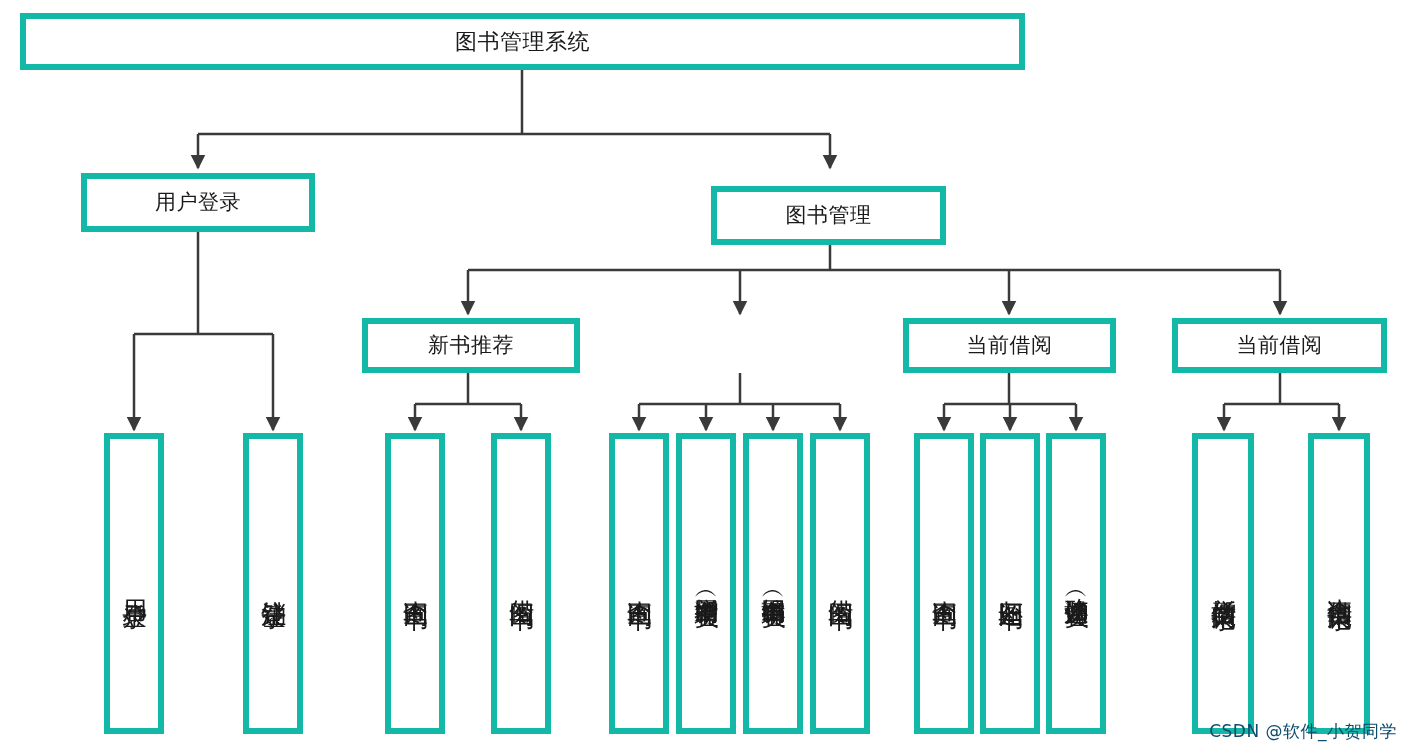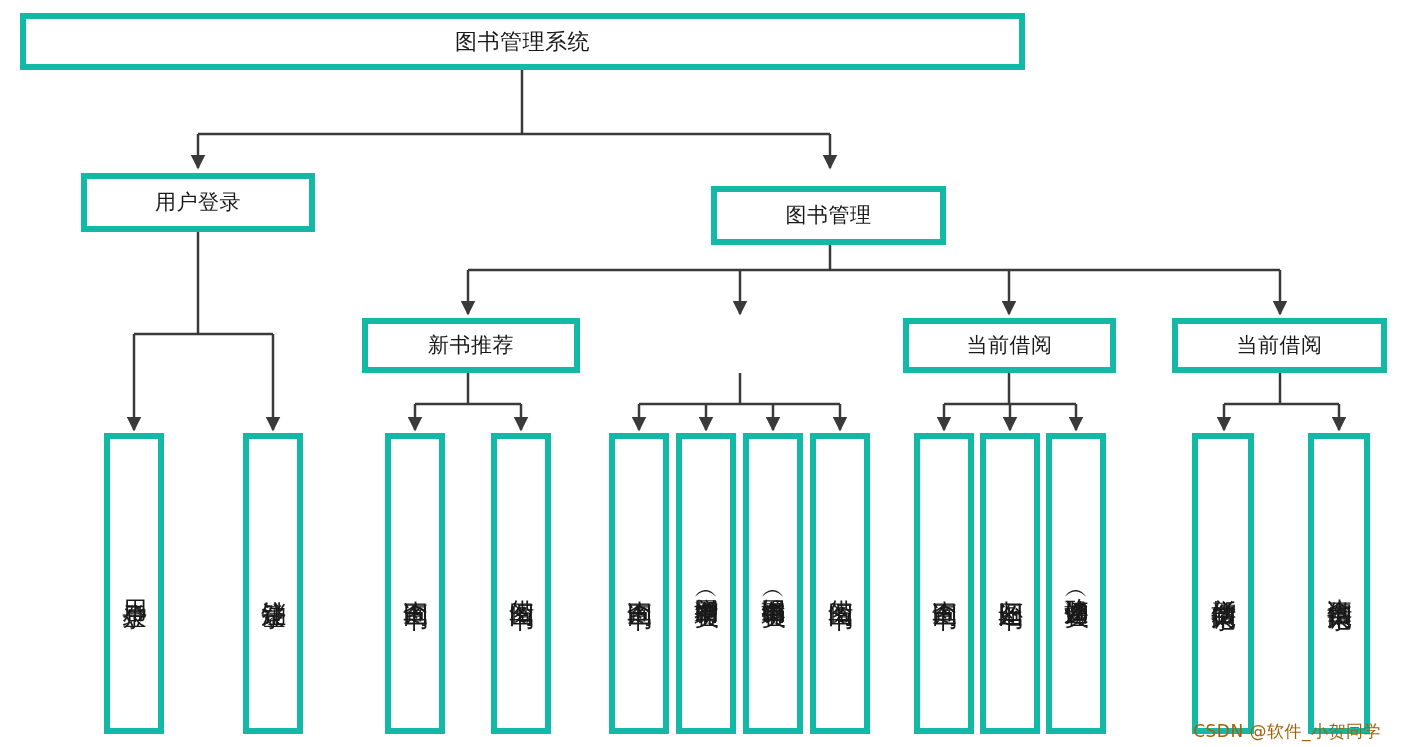--- a/index.html
+++ b/index.html
@@ -62,24 +62,24 @@
     line-height: 1.05;
     letter-spacing: 2px;
     white-space: pre;
   }
   .node.vert.tall-text .node-label {
     font-size: 24px;
     letter-spacing: 1px;
   }
   #watermark {
     position: absolute;
-    right: 24px;
+    right: 8px;
     bottom: 4px;
     font-size: 17px;
-    color: #a16207;
+    color: #0c4a6e;
     letter-spacing: 0.5px;
     user-select: none;
     white-space: nowrap;
     margin-top: 24px;
   }
 </style>
 </head>
 <body>
 
 <div id="diagram-root">

